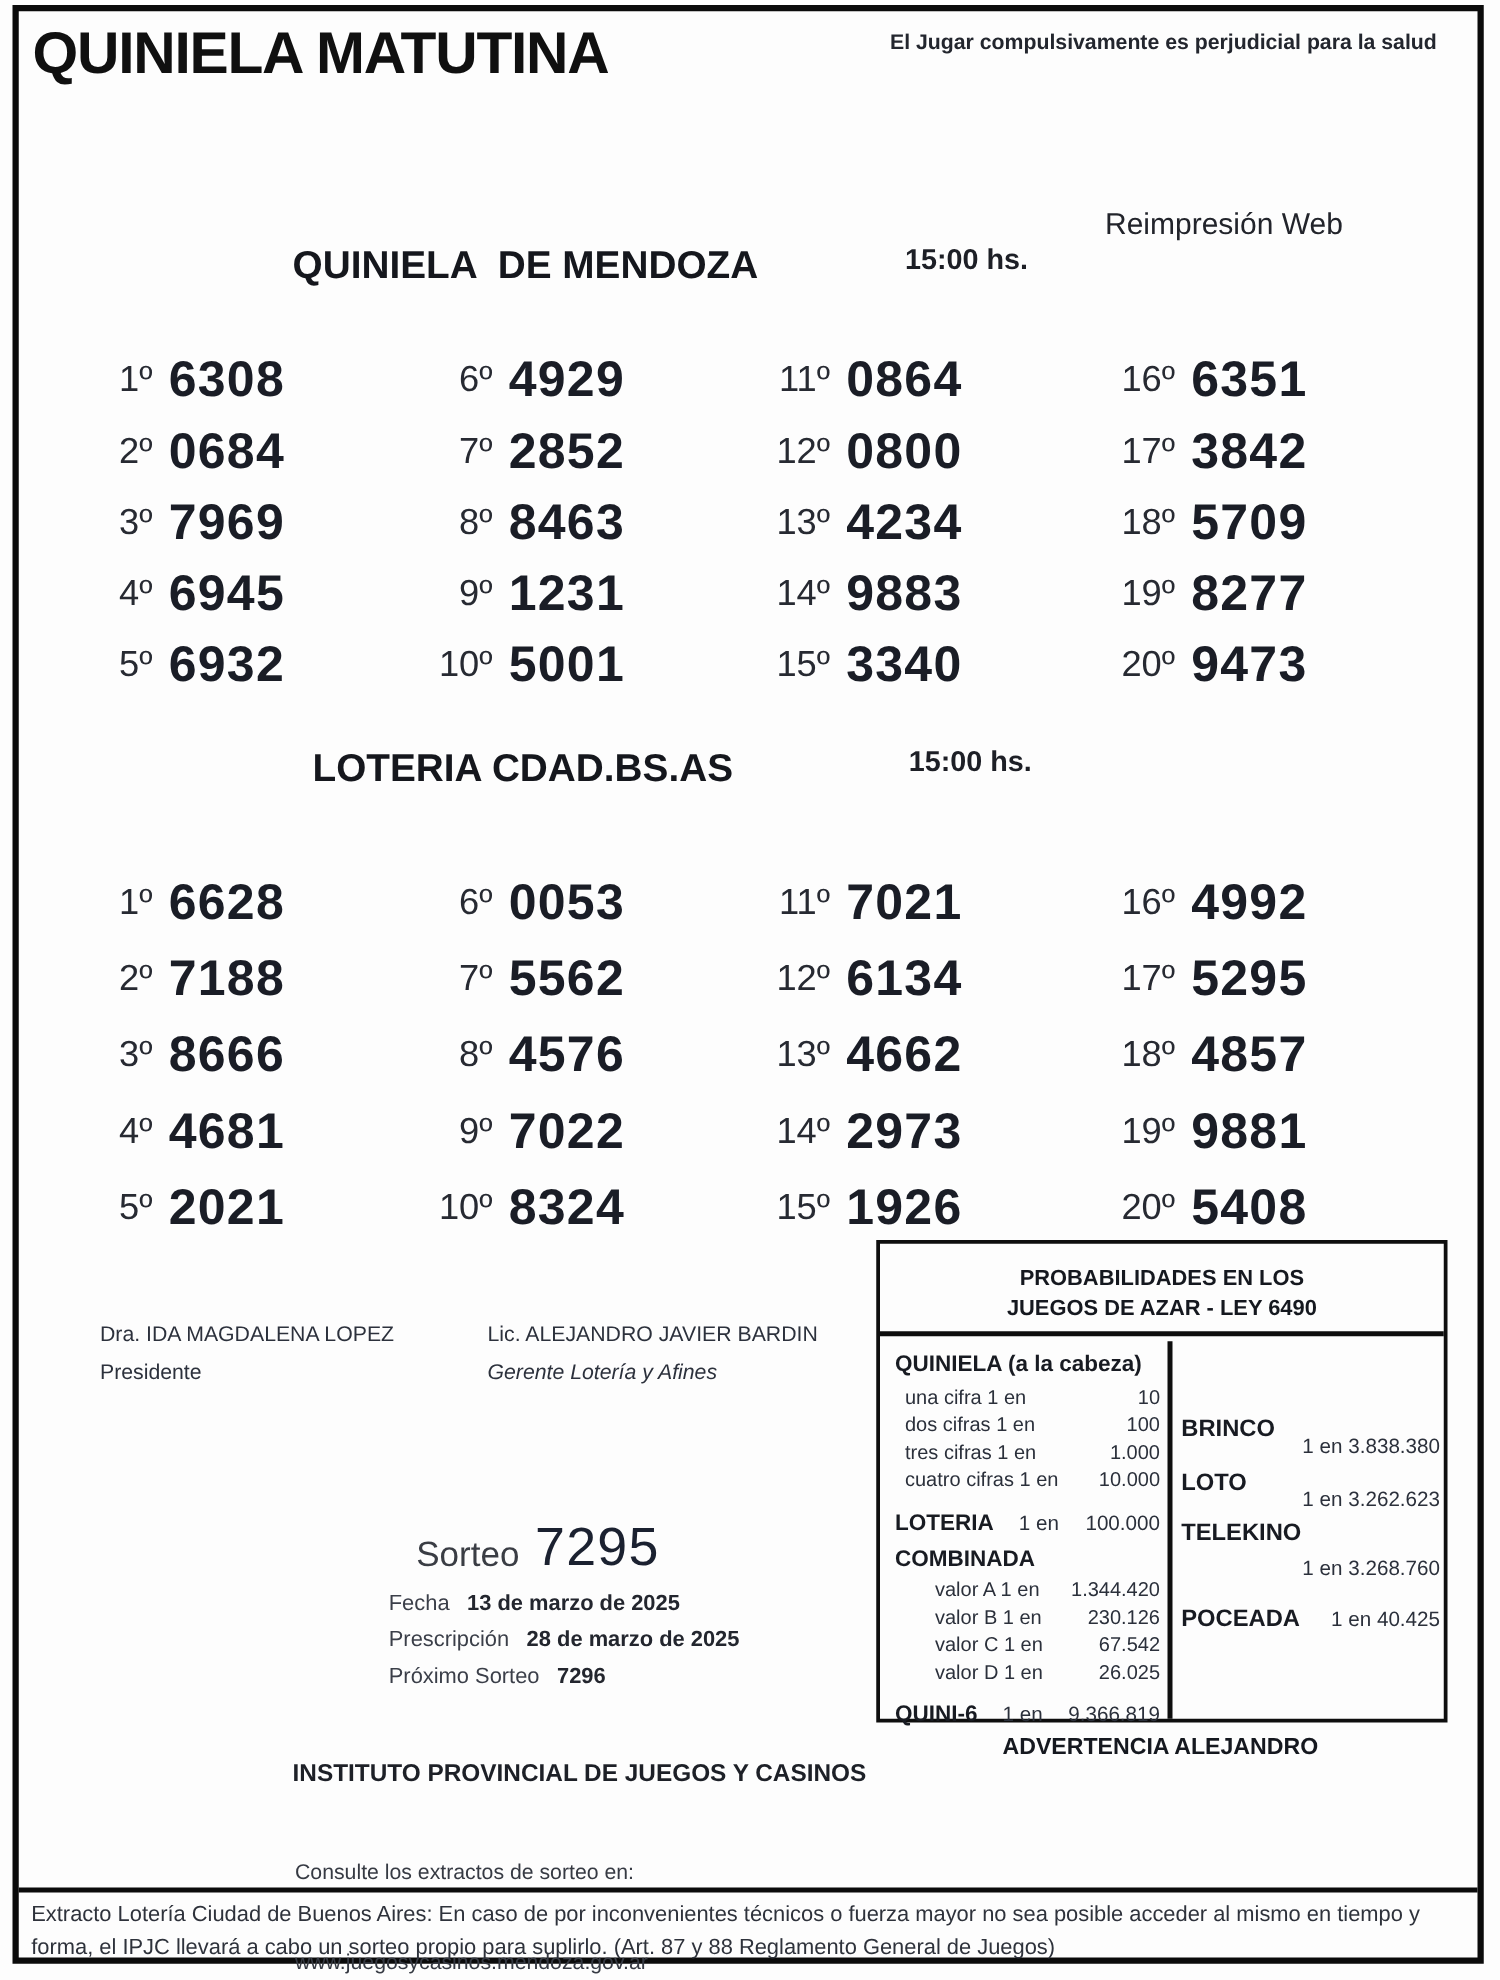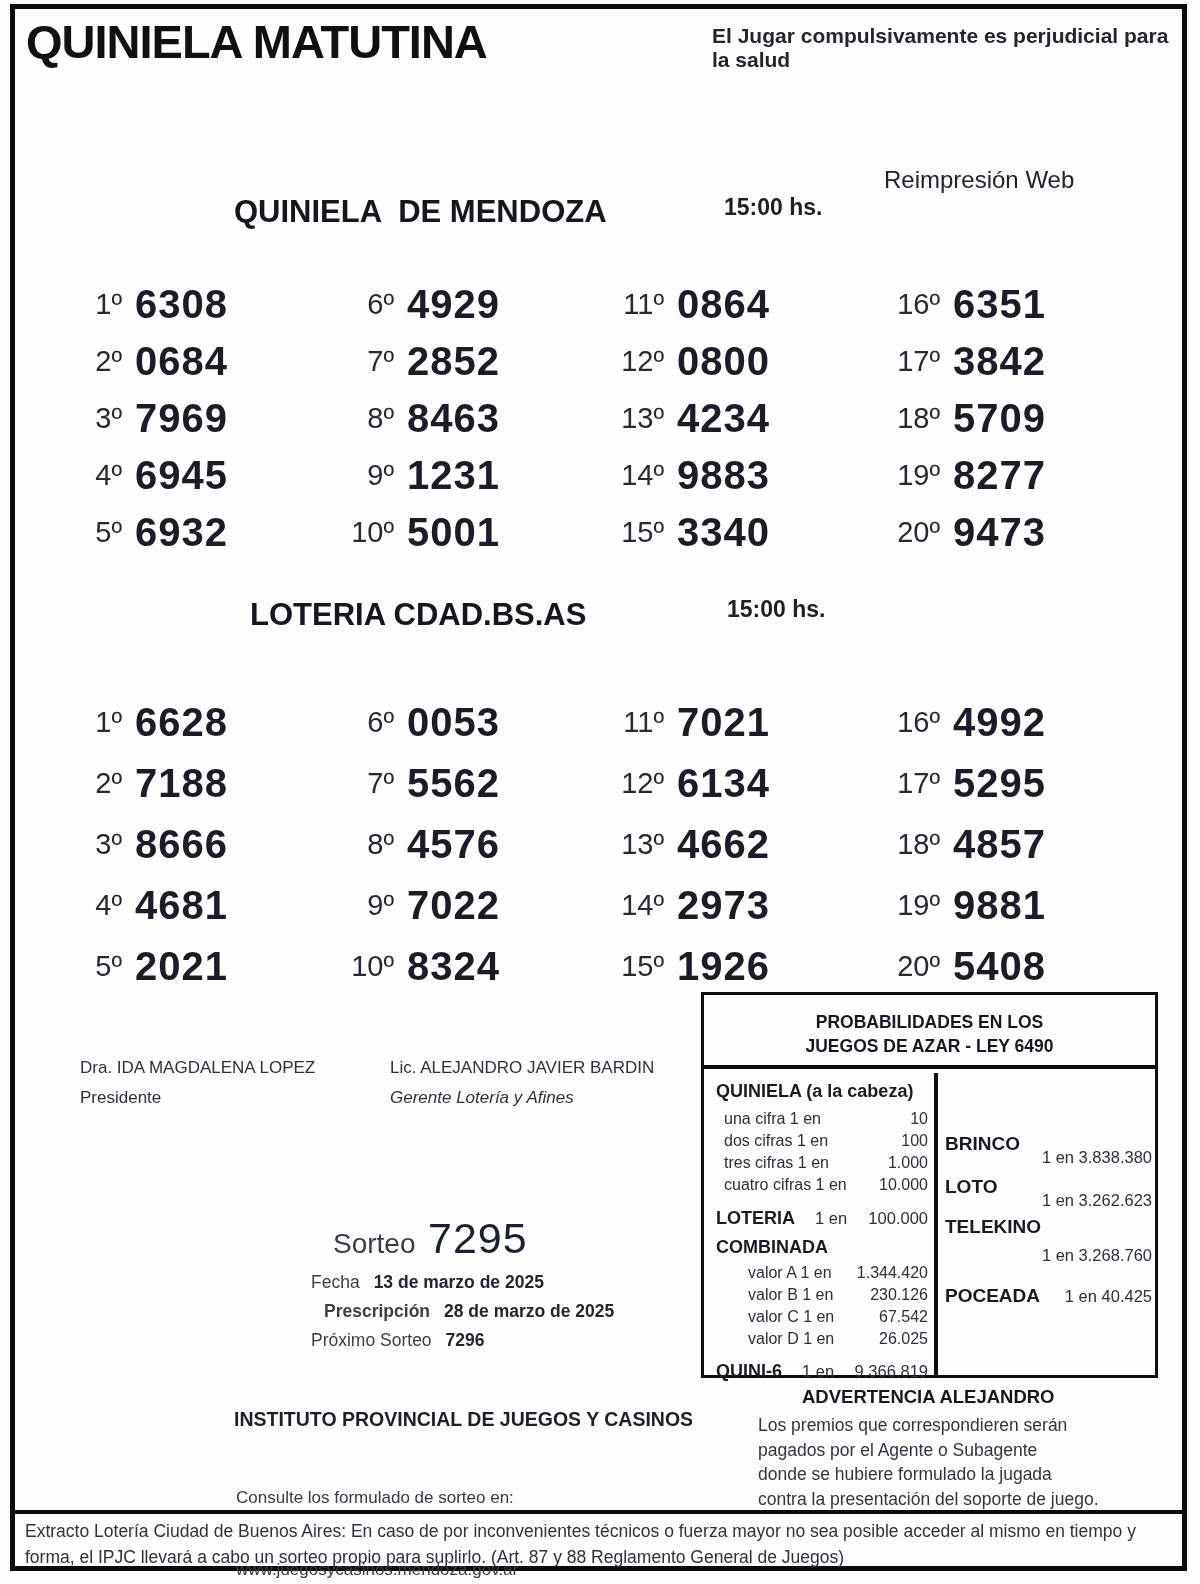--- a/index.html
+++ b/index.html
@@ -12,21 +12,21 @@
 
   .page-frame {
     position:absolute; left:10px; top:4px; width:1177px; height:1567px;
     border:5px solid #0b0b0b; box-sizing:border-box;
   }
   .footer-rule {
     position:absolute; left:15px; top:1510px; width:1167px; height:4px; background:#0b0b0b;
   }
 
   .main-title { left:26px; top:14px; font-size:47px; font-weight:bold; color:#101010; letter-spacing:-1px; white-space:pre; }
-  .health-warning { left:712px; top:24px; width:465px; font-size:21px; font-weight:bold; color:#23262e; }
+  .health-warning { left:712px; top:24px; width:465px; font-size:17px; font-weight:bold; color:#23262e; }
   .reprint { left:884px; top:166px; font-size:24px; font-weight:normal; color:#22242b; }
 
   .draw-title { font-size:31px; font-weight:bold; color:#15171d; white-space:pre; }
   .draw-time  { font-size:23px; font-weight:bold; color:#1d1f26; }
   .t0 { left:234px; top:194px; } .h0 { left:724px; top:194px; }
   .t1 { left:250px; top:597px; } .h1 { left:727px; top:596px; }
 
   .results-grid { position:absolute; left:0; width:1200px; }
   #grid-0 { top:276px; height:290px; }
   #grid-1 { top:692px; height:310px; }
@@ -35,21 +35,21 @@
   .pos { width:64px; text-align:right; font-size:29px; color:#272a32; flex:none; }
   .num { margin-left:13px; font-size:40px; font-weight:bold; color:#1a1d26; letter-spacing:1px; }
 
   .sig-name { font-size:17px; color:#2c313c; }
   .sig-role { font-size:17px; color:#2c313c; }
 
   .sorteo-label { left:333px; top:1228px; font-size:28px; color:#3a3d44; }
   .sorteo-number { left:428px; top:1214px; font-size:43px; font-weight:normal; color:#1b2130; letter-spacing:1px; }
   .info-row { display:flex; align-items:baseline; gap:14px; font-size:17.5px; color:#3b3f49; }
   .info-row b { color:#23262e; }
-  .r-fecha { left:311px; top:1272px; } .r-presc { left:324px; top:1301px;font-weight:bold; } .r-prox { left:311px; top:1330px; }
+  .r-fecha { left:311px; top:1272px; } .r-presc { left:311px; top:1301px; } .r-prox { left:311px; top:1330px; }
 
   .prob-box { left:701px; top:992px; width:457px; height:386px; border:3px solid #0e0e0e; box-sizing:border-box; }
   .prob-header { height:74px; border-bottom:4px solid #0e0e0e; box-sizing:border-box; text-align:center;
                  font-weight:bold; font-size:17.5px; line-height:24px; padding-top:15px; color:#15181f; }
   .prob-body { position:absolute; top:78px; left:0; right:0; bottom:0; }
   .prob-vdivider { position:absolute; left:230px; top:0; bottom:0; width:4px; background:#0e0e0e; }
   .prob-left { position:absolute; left:12px; top:8px; width:212px; }
   .prob-sec-header { font-weight:bold; font-size:18px; color:#181b22; margin-bottom:6px; white-space:pre; }
   .prob-row { display:flex; justify-content:space-between; align-items:baseline; font-size:16px; line-height:22px; color:#2b303b; }
   #quiniela-rows .prob-row { padding-left:8px; }
@@ -356,30 +356,24 @@
         <span class="game-odds g1o">1 en 3.262.623</span>
         <span class="game-name g2n">TELEKINO</span>
         <span class="game-odds g2o">1 en 3.268.760</span>
         <span class="game-name g3n">POCEADA</span>
         <span class="game-odds g3o">1 en 40.425</span>
       </div>
     </div>
   </div>
 
   <div class="abs adv-title">ADVERTENCIA ALEJANDRO</div>
-  <div class="abs adv-lines">
-    <div>Los premios que correspondieren serán</div>
-    <div>pagados por el Agente o Subagente</div>
-    <div>donde se hubiere formulado la jugada</div>
-    <div>contra la presentación del soporte de juego.</div>
-  </div>
 
   <div class="abs inst-name">INSTITUTO PROVINCIAL DE JUEGOS Y CASINOS</div>
   <div class="abs inst-lines">
-    <div>Consulte los formulado de sorteo en:</div>
+    <div>Consulte los extractos de sorteo en:</div>
     <div>www.juegosycasinos.mendoza.gov.ar</div>
     
   </div>
 
   <div class="footer-rule"></div>
   <div class="abs footer-text">Extracto Lotería Ciudad de Buenos Aires: En caso de por inconvenientes técnicos o fuerza mayor no sea posible acceder al mismo en tiempo y forma, el IPJC llevará a cabo un sorteo propio para suplirlo. (Art. 87 y 88 Reglamento General de Juegos)</div>
 
 </div>
 
 </body></html>

